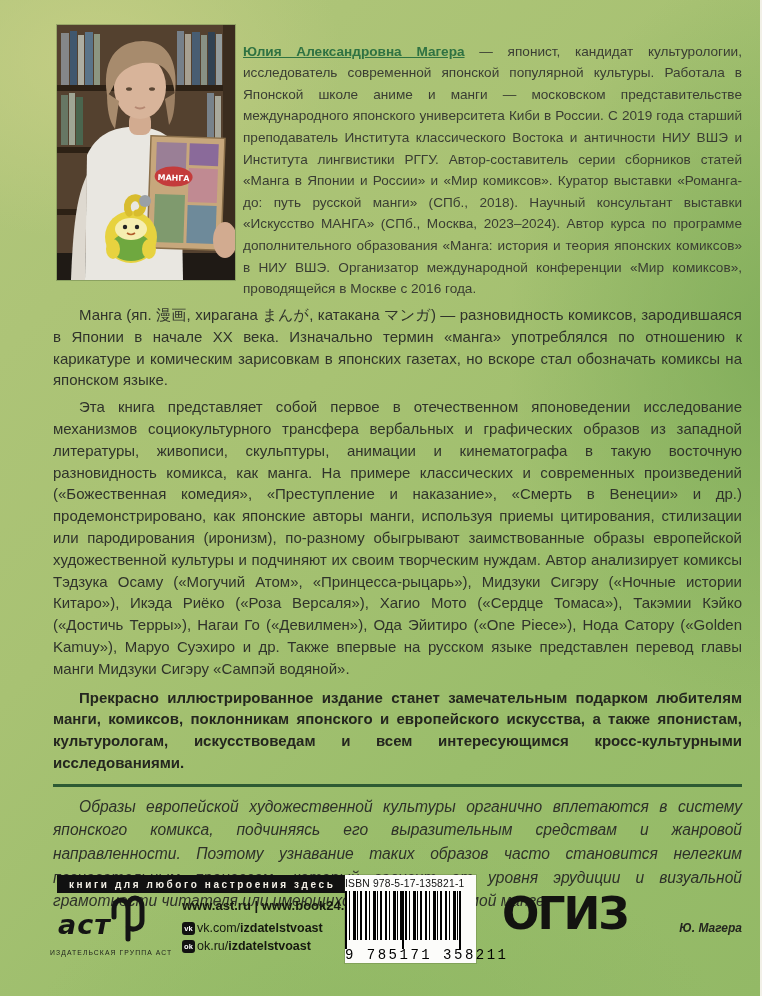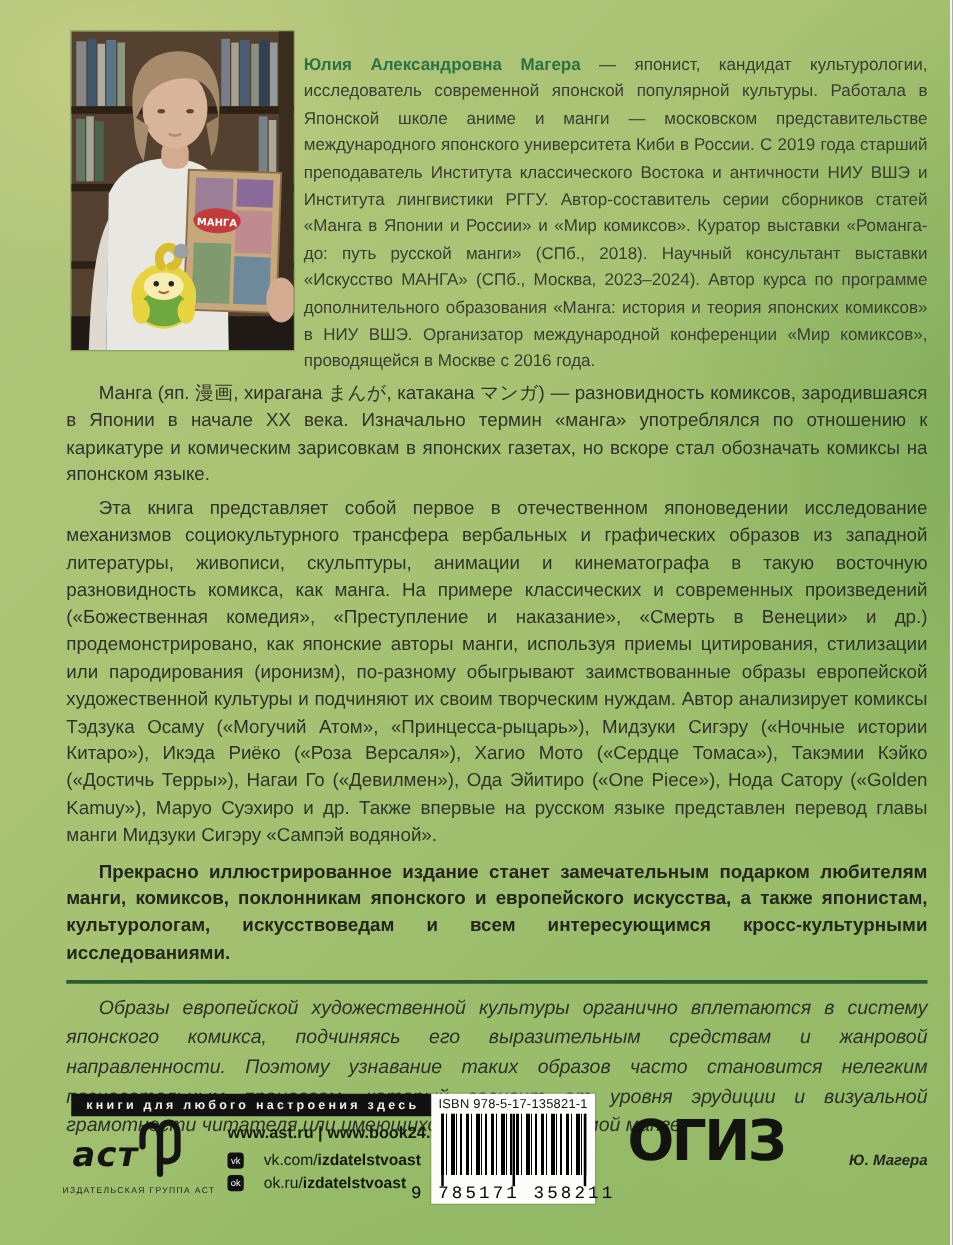--- a/index.html
+++ b/index.html
@@ -14,21 +14,21 @@
     border-right:2px solid #f2f0e8;
     box-sizing:border-box;
   }
   
   .photo{position:absolute;left:57px;top:25px;width:178px;height:255px;box-shadow:0 0 0 1px rgba(40,60,30,.25);}
   
   .bio{
     position:absolute;left:243px;top:27px;width:499px;
     font-size:13.6px;line-height:21.6px;color:#3a3d33;text-align:justify;
   }
-  .bio .name{font-weight:bold;color:#2f7242;}
+  .bio .name{font-weight:bold;color:#2f7242;text-decoration:underline;}
   
   .main-text{
     position:absolute;left:53px;top:304px;width:689px;
     font-size:15px;line-height:21.8px;color:#30332b;text-align:justify;
   }
   .main-text p{margin:0 0 5px 0;text-indent:26px;}
   .main-text p.bold{font-weight:bold;color:#24261f;margin-top:7px;}
   .divider{border:none;border-top:3px solid #2d5a33;margin:10px 0 8px 0;}
   .quote{font-style:italic;font-size:15.6px;line-height:23.6px;color:#2e3129;margin:0;text-align:justify;text-indent:26px;}
   .signature{font-style:italic;font-weight:bold;font-size:12px;color:#24261f;text-align:right;margin:6px 4px 0 0;}
@@ -42,27 +42,27 @@
   .ast-logo .ast-word{
     position:absolute;left:8px;top:16px;font-size:27px;font-weight:bold;font-style:italic;
     color:#141414;letter-spacing:1px;font-family:"DejaVu Sans",sans-serif;
   }
   .ast-logo svg{position:absolute;left:52px;top:-6px;}
   .ast-caption{font-size:6.8px;letter-spacing:1.1px;color:#20231c;margin-top:8px;white-space:nowrap;}
   .links{position:absolute;left:182px;top:898px;font-size:12.5px;color:#15180f;}
   .links .sites{font-weight:bold;font-size:13px;margin-bottom:8px;}
   .links .row{display:flex;align-items:center;margin-bottom:4px;}
   .links .badge{
-    width:13px;height:13px;background:#111;color:#fff;border-radius:3px;margin-right:16px;
-    font-size:7.5px;font-weight:normal;display:flex;align-items:center;justify-content:center;
+    width:13px;height:13px;background:#111;color:#fff;border-radius:3px;margin-right:2px;
+    font-size:7.5px;font-weight:bold;display:flex;align-items:center;justify-content:center;
   }
   .links .acct{font-weight:bold;}
   .barcode-box{
     position:absolute;left:345px;top:875px;width:131px;height:88px;background:#fcfcfa;
-    display:flex;flex-direction:column;align-items:center;box-shadow:0 0 0 1px rgba(60,70,40,.2);
+    display:flex;flex-direction:column;align-items:flex-start;box-shadow:0 0 0 1px rgba(60,70,40,.2);
   }
   .isbn{font-size:10.3px;color:#111;margin-top:3px;letter-spacing:.2px;}
   .bars{
     width:116px;height:52px;margin-top:2px;position:relative;
     background-image:repeating-linear-gradient(90deg,
       #000 0 2px, transparent 2px 4px,
       #000 4px 5px, transparent 5px 8px,
       #000 8px 11px, transparent 11px 12px,
       #000 12px 13px, transparent 13px 15px,
       #000 15px 17px, transparent 17px 20px);

